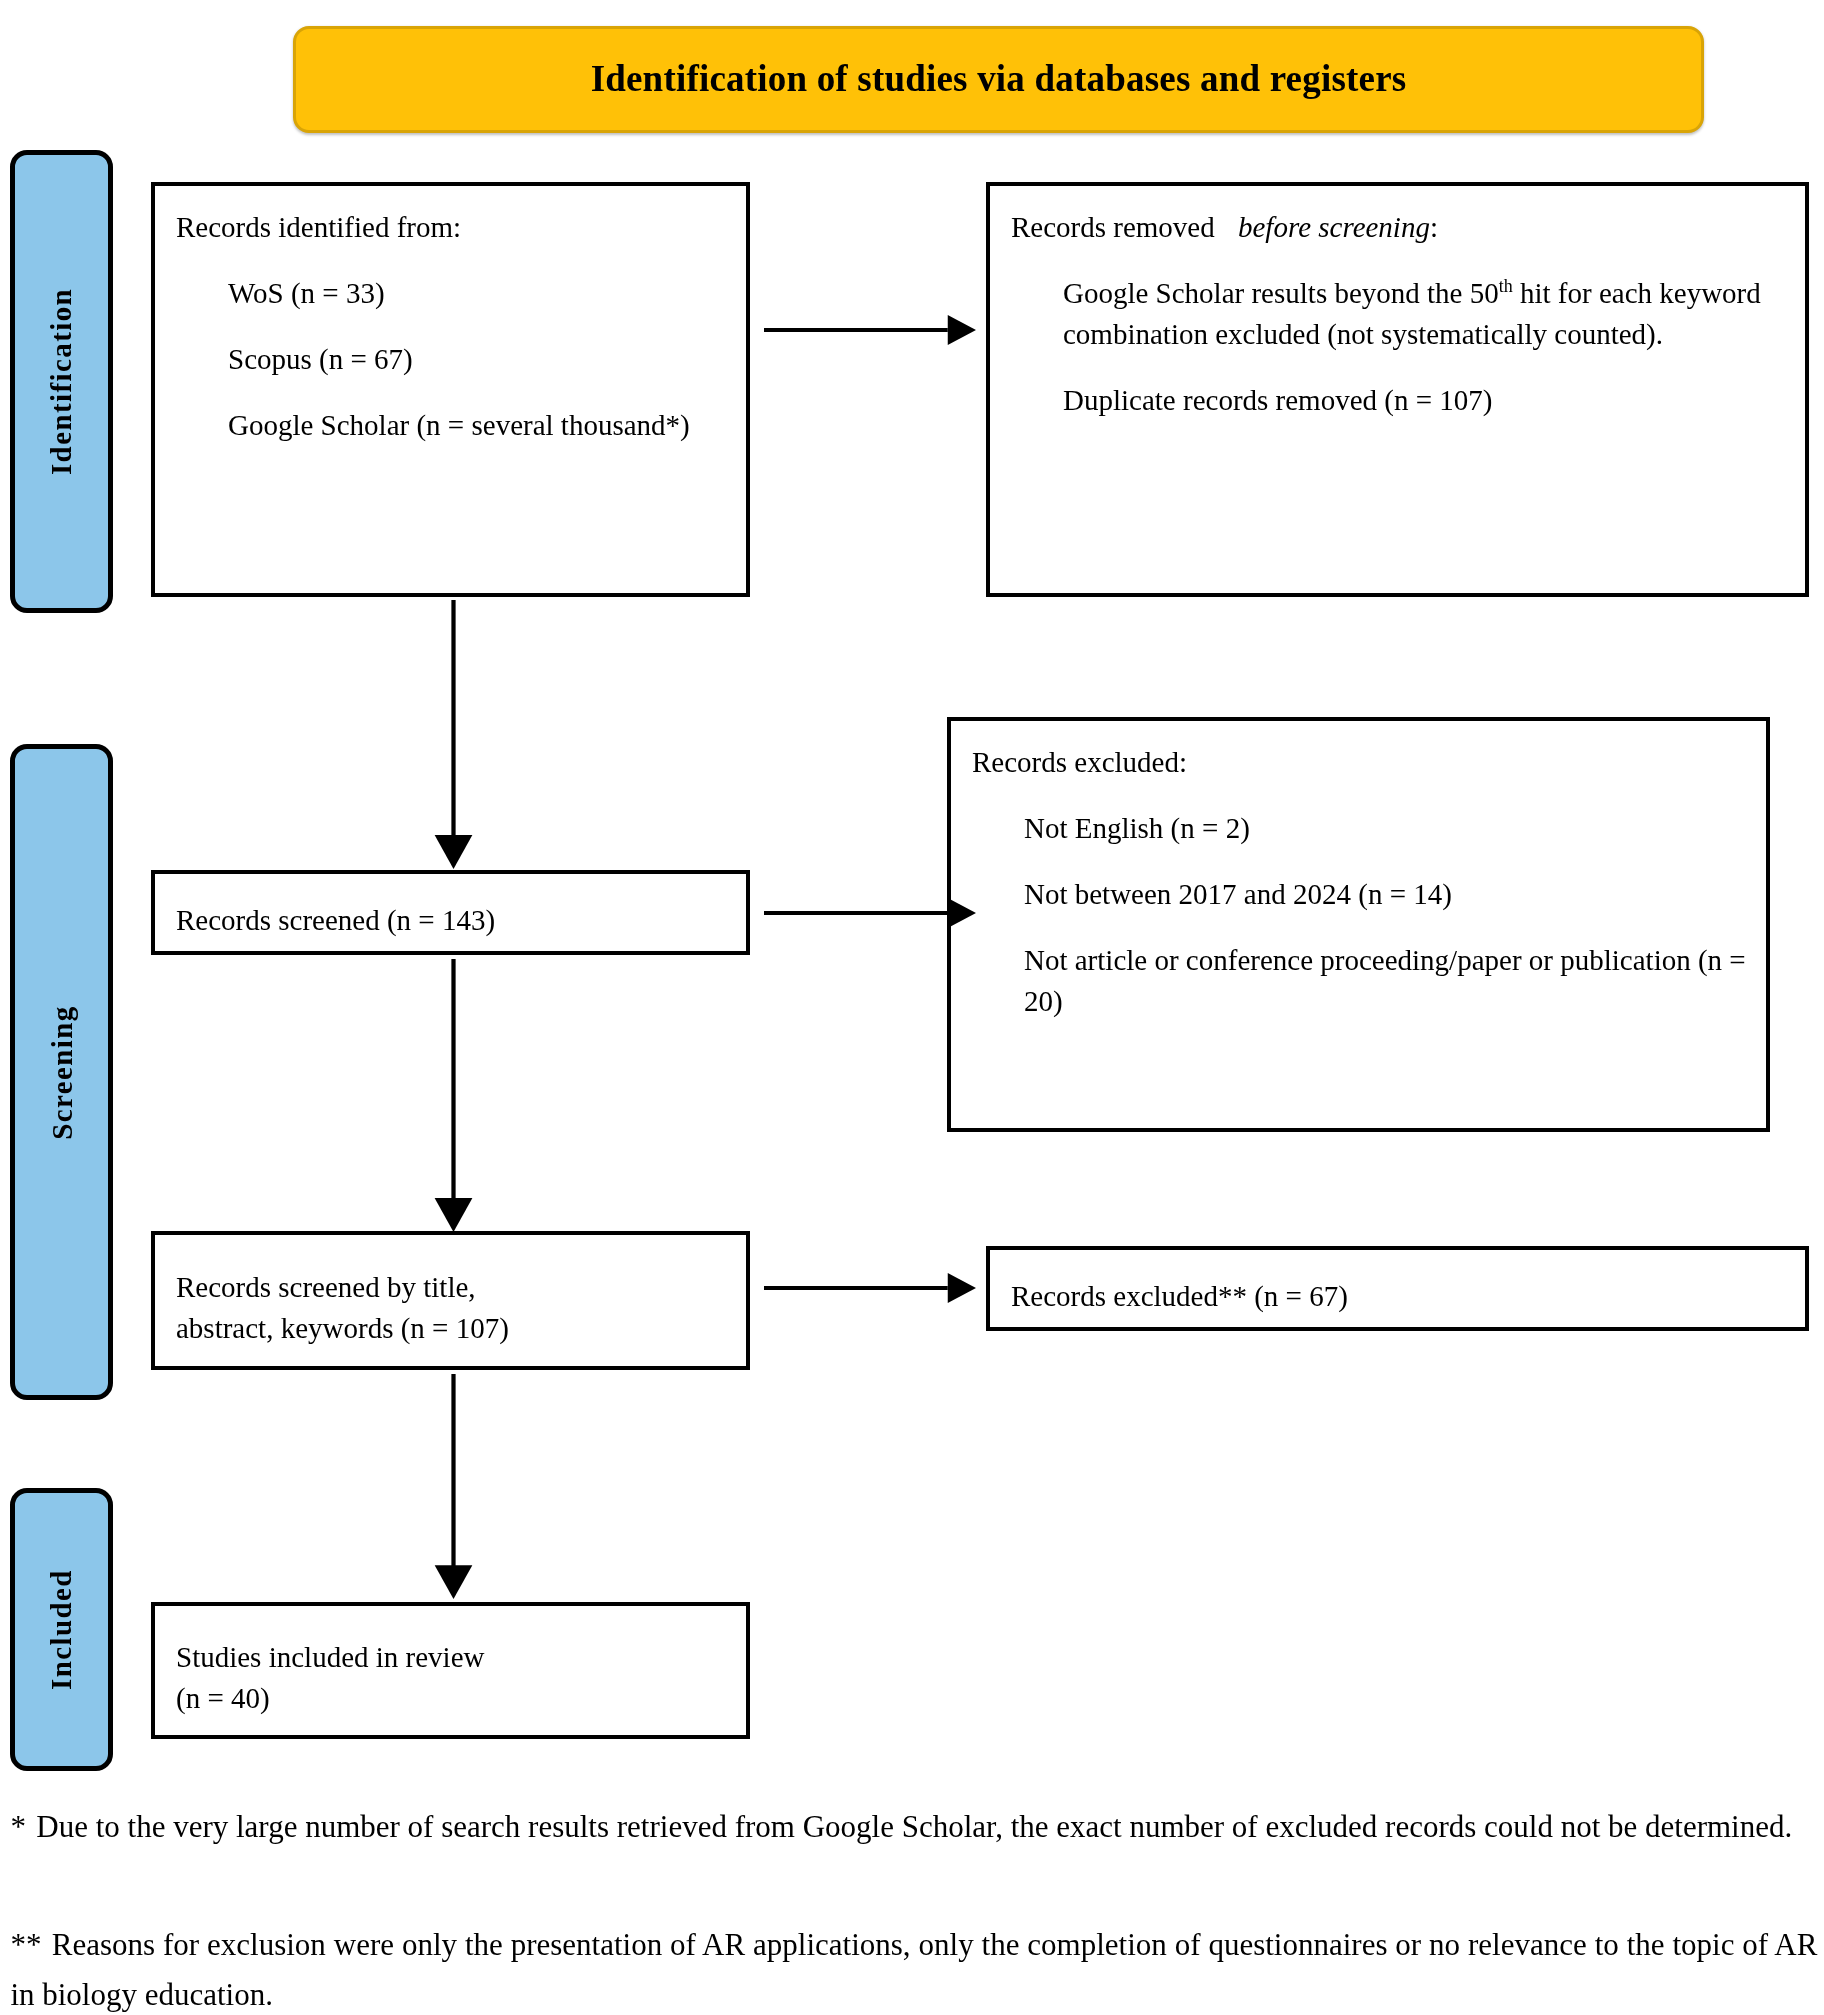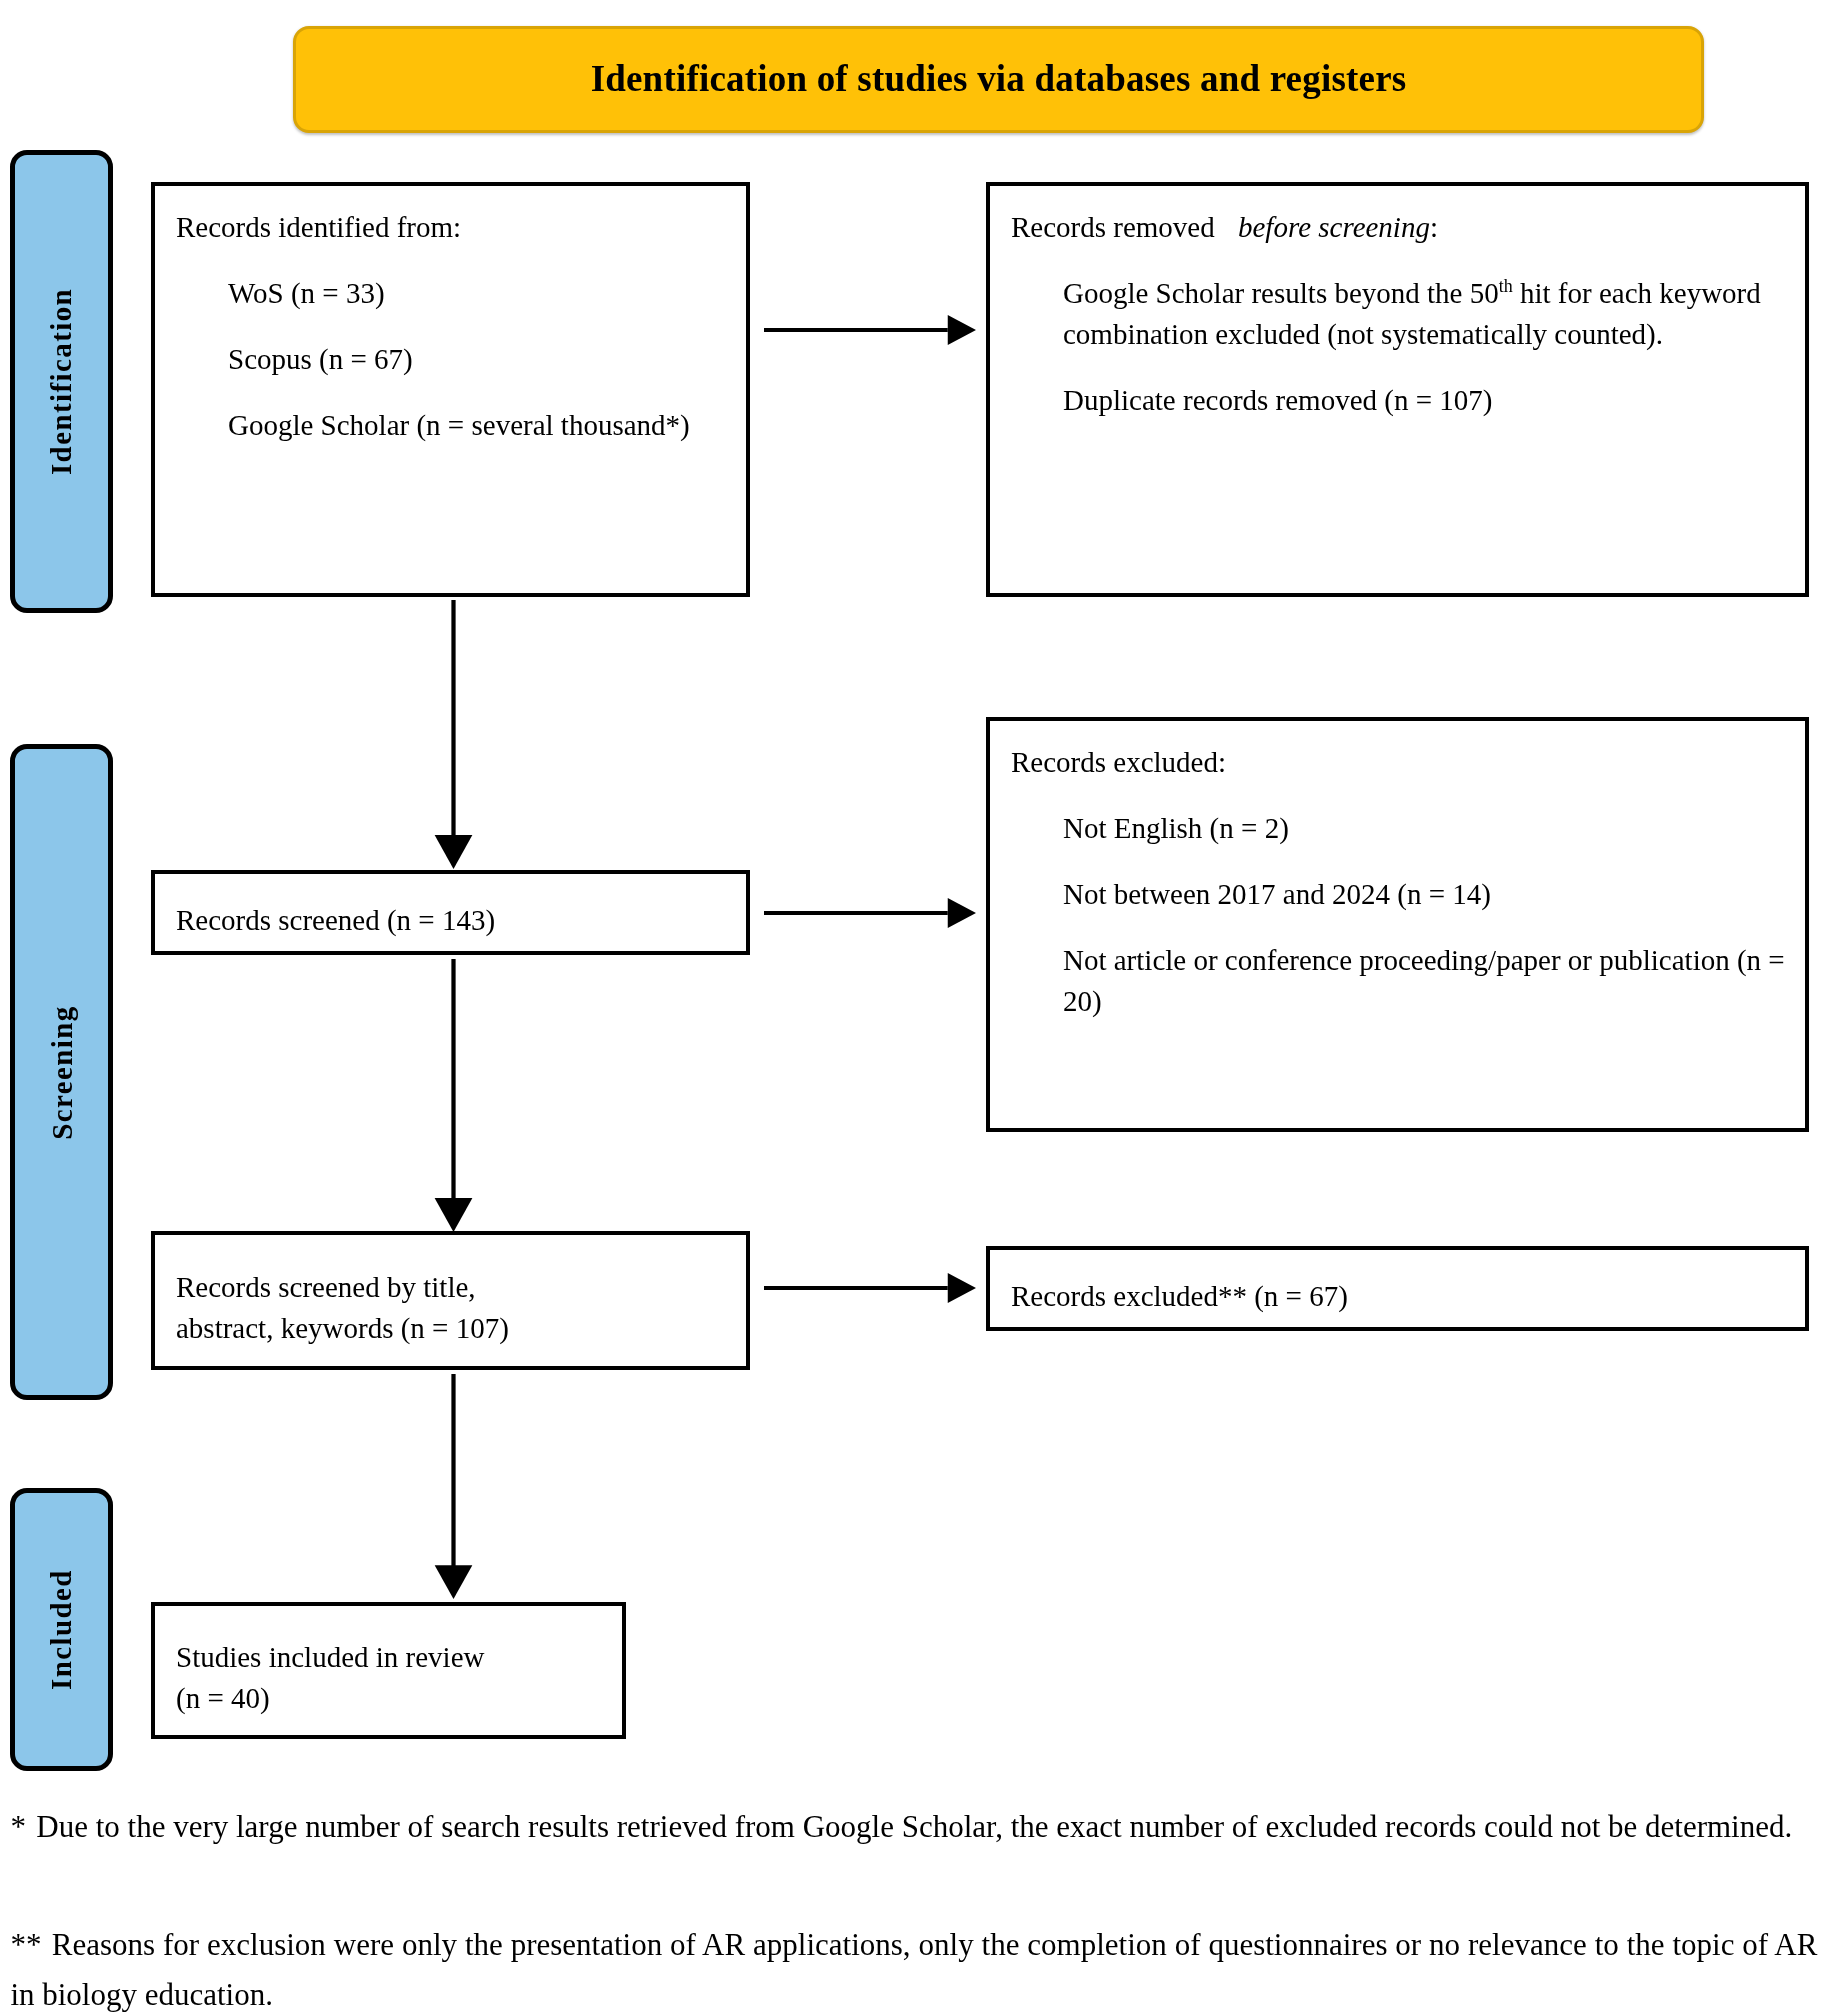--- a/index.html
+++ b/index.html
@@ -89,24 +89,24 @@
   }
   .flow-box p.gap {
     margin-top: 25.5px;
   }
   .flow-box em { font-style: italic; margin-left: 16px; }
   .flow-box sup { font-size: 0.62em; vertical-align: super; line-height: 0; }
 
   #box-identified       { left: 151px;  top: 182px;  width: 599px; height: 415px; }
   #box-removed          { left: 986px; top: 182px;  width: 823px; height: 415px; }
   #box-screened         { left: 151px;  top: 870px; width: 599px; height: 85px; display:flex; align-items:center; }
-  #box-excluded         { left: 986px; top: 717px; width: 823px; height: 415px; }
+  #box-excluded         { left: 947px; top: 717px; width: 823px; height: 415px; }
   #box-screened-title   { left: 151px;  top: 1231px; width: 599px; height: 139px; display:flex; flex-direction:column; justify-content:center; }
   #box-excluded-2       { left: 986px; top: 1246px; width: 823px; height: 85px; display:flex; align-items:center; }
-  #box-included         { left: 151px;  top: 1602px; width: 475px; height: 137px; display:flex; flex-direction:column; justify-content:center; }
+  #box-included         { left: 151px;  top: 1602px; width: 599px; height: 137px; display:flex; flex-direction:column; justify-content:center; }
 
   
   .arrow {
     position: absolute;
   }
   .arrow svg { display: block; overflow: visible; }
 
   
   .footnote {
     position: absolute;

